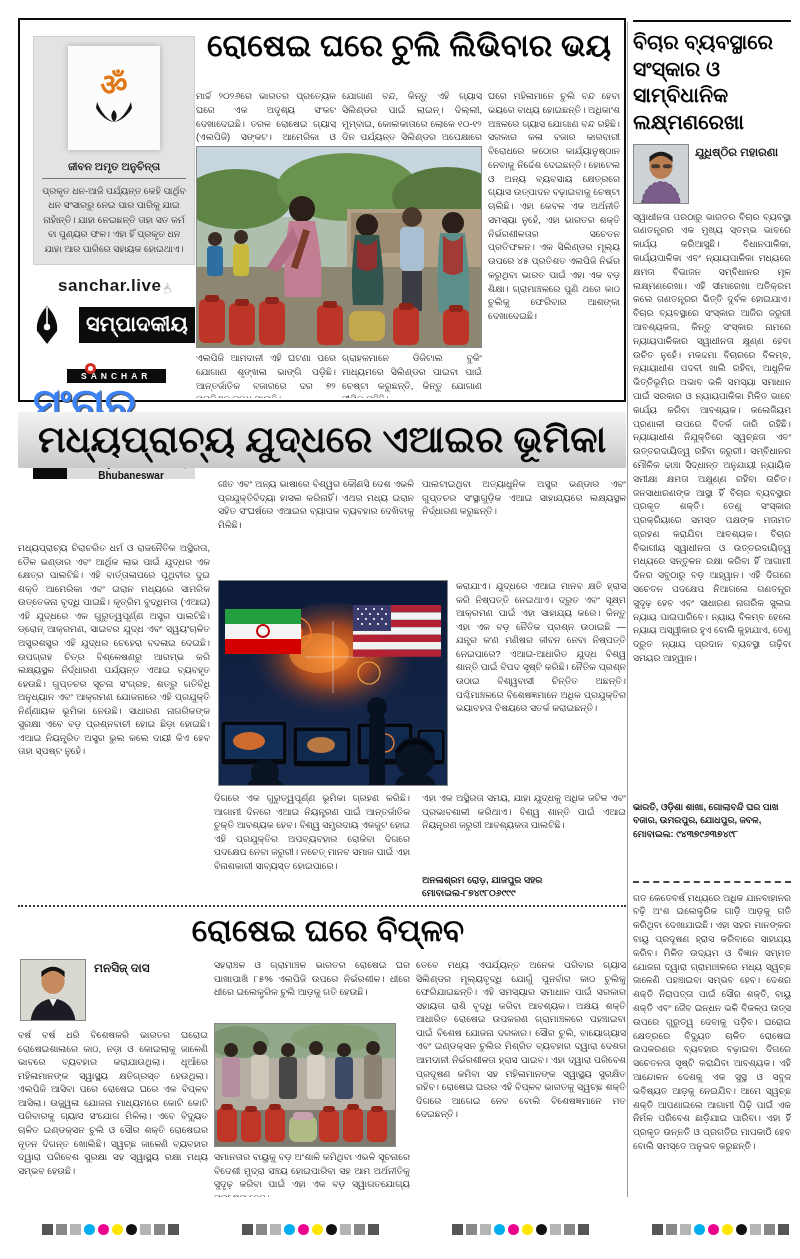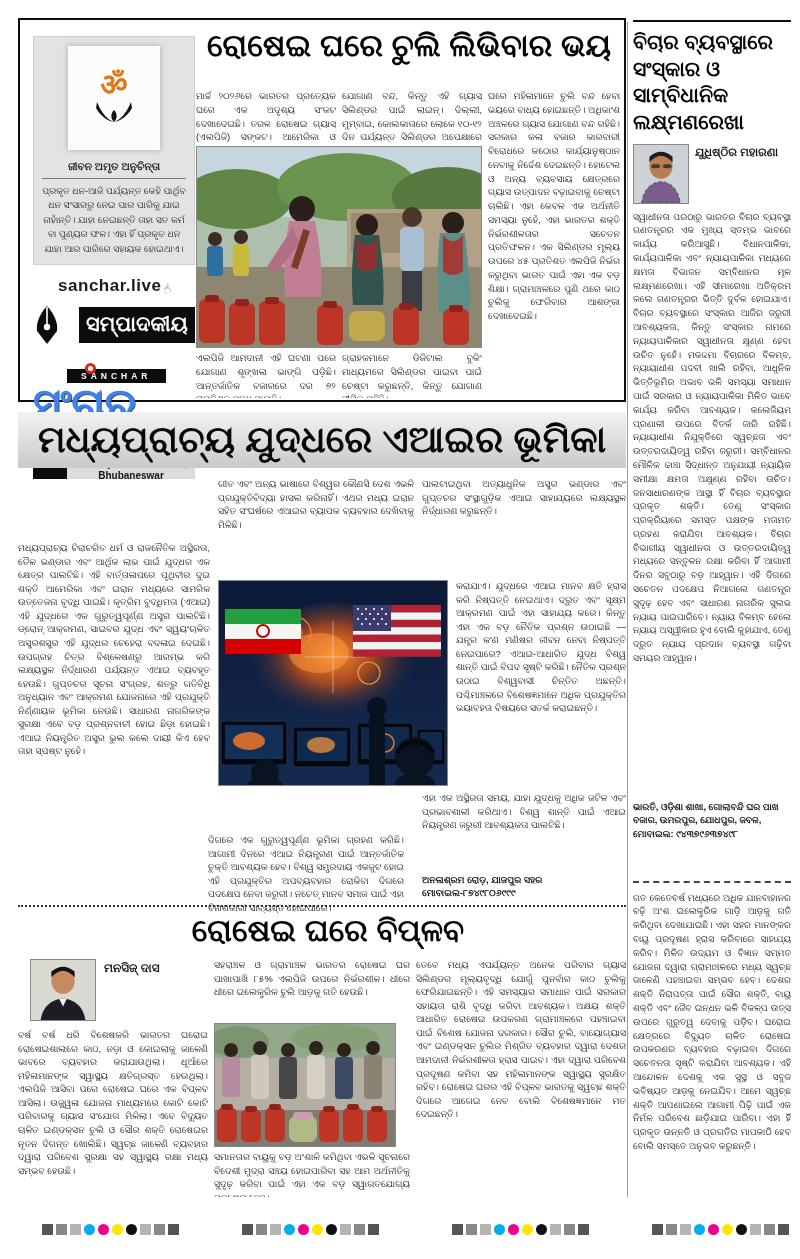--- a/index.html
+++ b/index.html
@@ -57,28 +57,28 @@
   .mid { position:absolute; left:18px; top:412px; width:608px; height:493px; }
   .mid-banner { height:56px; background:linear-gradient(180deg,#f2f2f2 0%,#dcdcdc 55%,#c9c9c9 100%); display:flex; align-items:center; justify-content:center; font-size:37px; font-weight:900; color:#070707; white-space:nowrap; overflow:hidden; }
   .byline-row { position:absolute; left:0; top:66px; width:192px; display:flex; gap:8px; }
   .byline-name { font-size:12px; font-weight:bold; padding-top:3px; }
   .mcol { position:absolute; font-size:9.3px; line-height:1.46; text-align:justify; overflow:hidden; color:#222; }
   .m1 { left:0; top:130px; width:192px; height:363px; }
   .ma2 { left:200px; top:66px; width:196px; height:98px; }
   .ma3 { left:404px; top:66px; width:204px; height:98px; }
   .mid-photo { position:absolute; left:200px; top:168px; width:230px; height:206px; }
   .mb3 { left:438px; top:168px; width:170px; height:206px; }
-  .mc2 { left:190px; top:380px; width:196px; height:113px;margin-top:42px; }
+  .mc2 { left:196px; top:380px; width:196px; height:113px; }
   .mc3 { left:404px; top:380px; width:204px; height:96px; }
   .m-contact { position:absolute; left:404px; top:462px; width:204px; font-size:9.3px; font-weight:bold; line-height:1.45; }
 
   
   .bottom { position:absolute; left:18px; top:905px; width:608px; height:292px; border-top:2px dotted #333; }
   .b-headline { position:absolute; left:100px; top:6px; width:420px; text-align:center; font-size:31px; font-weight:900; white-space:nowrap; overflow:hidden; color:#050505; }
-  .b-author-row { position:absolute; left:12px; top:52px; width:190px; display:flex; gap:8px; }
+  .b-author-row { position:absolute; left:2px; top:52px; width:190px; display:flex; gap:8px; }
   .b-author-name { font-size:12px; font-weight:bold; padding-top:2px; }
   .bcol { position:absolute; font-size:9.3px; line-height:1.46; text-align:justify; overflow:hidden; color:#222; }
   .b1 { left:0; top:122px; width:190px; height:168px; }
   .b2a { left:196px; top:52px; width:196px; height:62px; }
   .bottom-photo { position:absolute; left:196px; top:116px; width:182px; height:124px; }
   .b2b { left:196px; top:244px; width:196px; height:46px; }
   .b3 { left:398px; top:52px; width:210px; height:238px; }
 
   
   .print-bars { position:absolute; left:0; top:1224px; width:800px; height:14px; }

